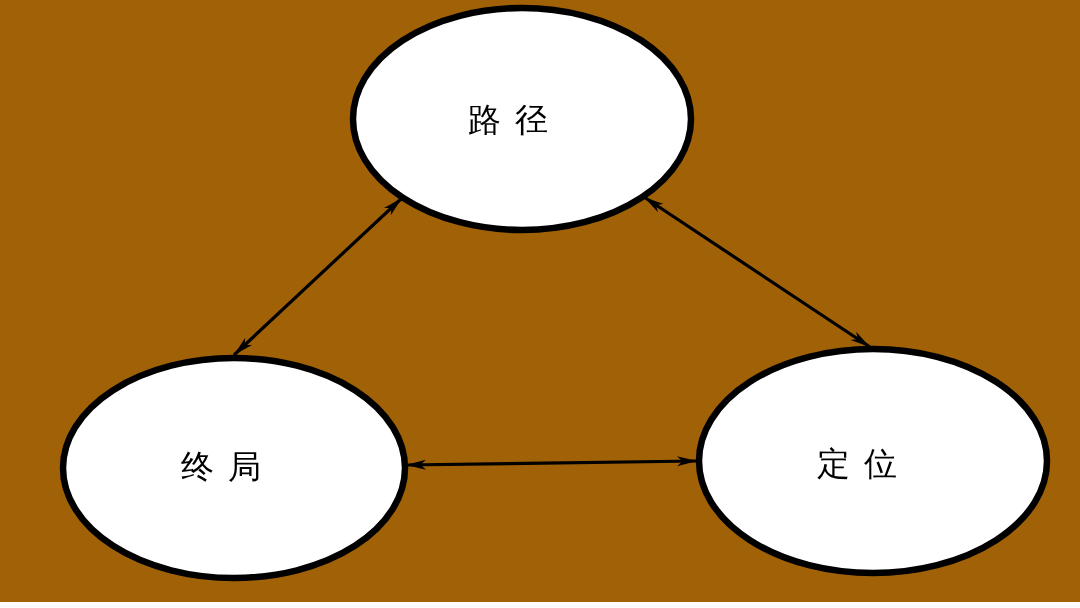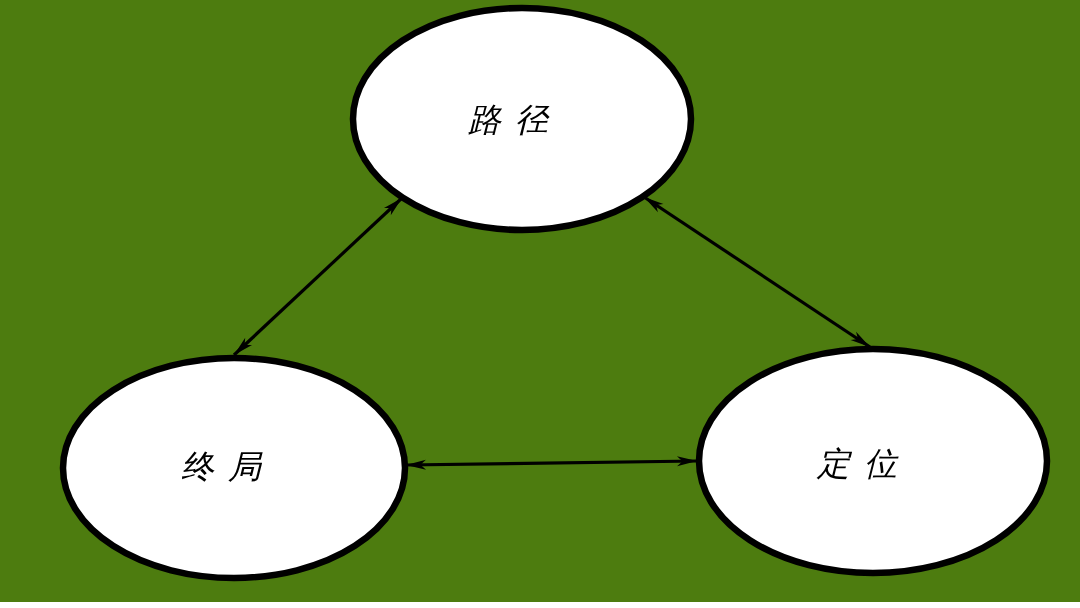--- a/index.html
+++ b/index.html
@@ -6,23 +6,22 @@
     margin: 0;
     padding: 0;
   }
   body {
     font-family: "Liberation Serif", serif;
   }
   .stage {
     position: relative;
     width: 1080px;
     height: 602px;
-    background: #4d7c0f;
+    background: #a16207;
     overflow: hidden;
-    font-style: italic;
   }
   .stage svg {
     display: block;
     width: 1080px;
     height: 608px;
   }
   .node-shape {
     fill: #ffffff;
     stroke: #000000;
     stroke-width: 6.5;

